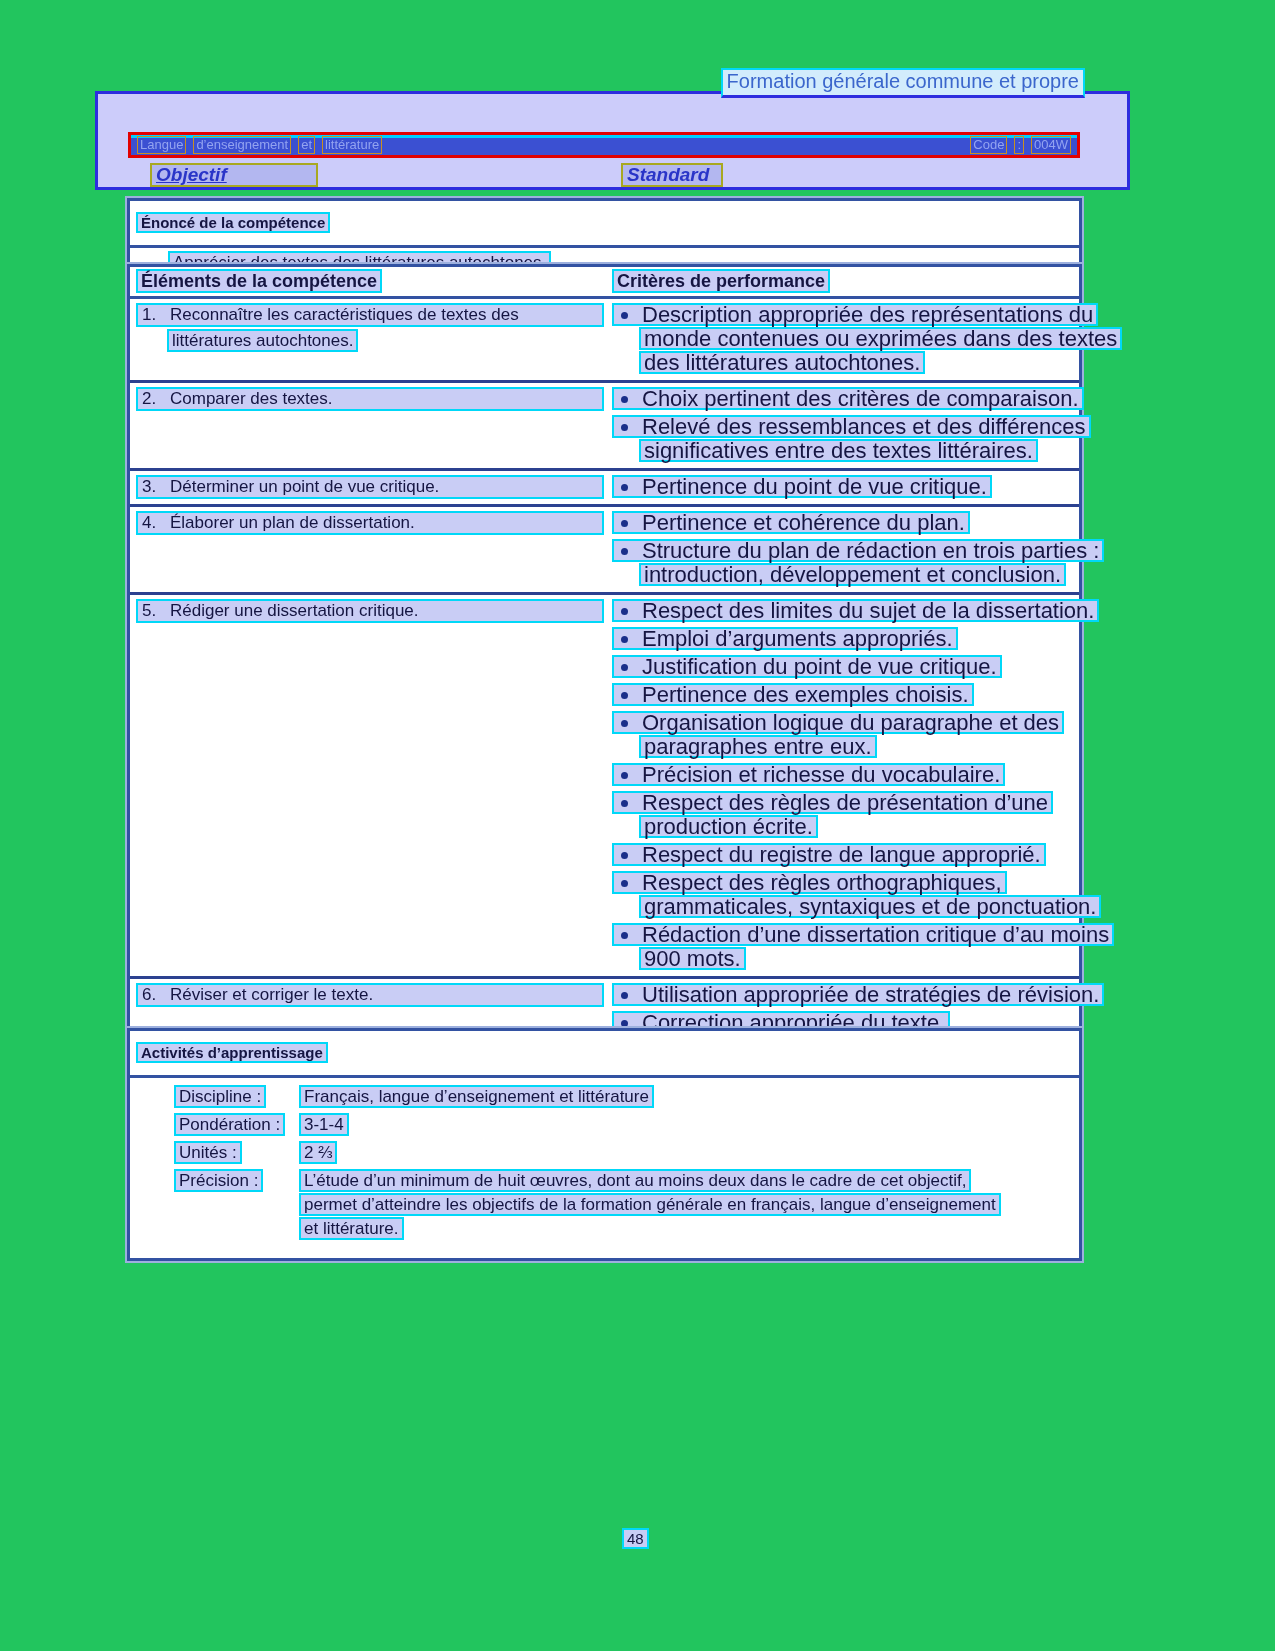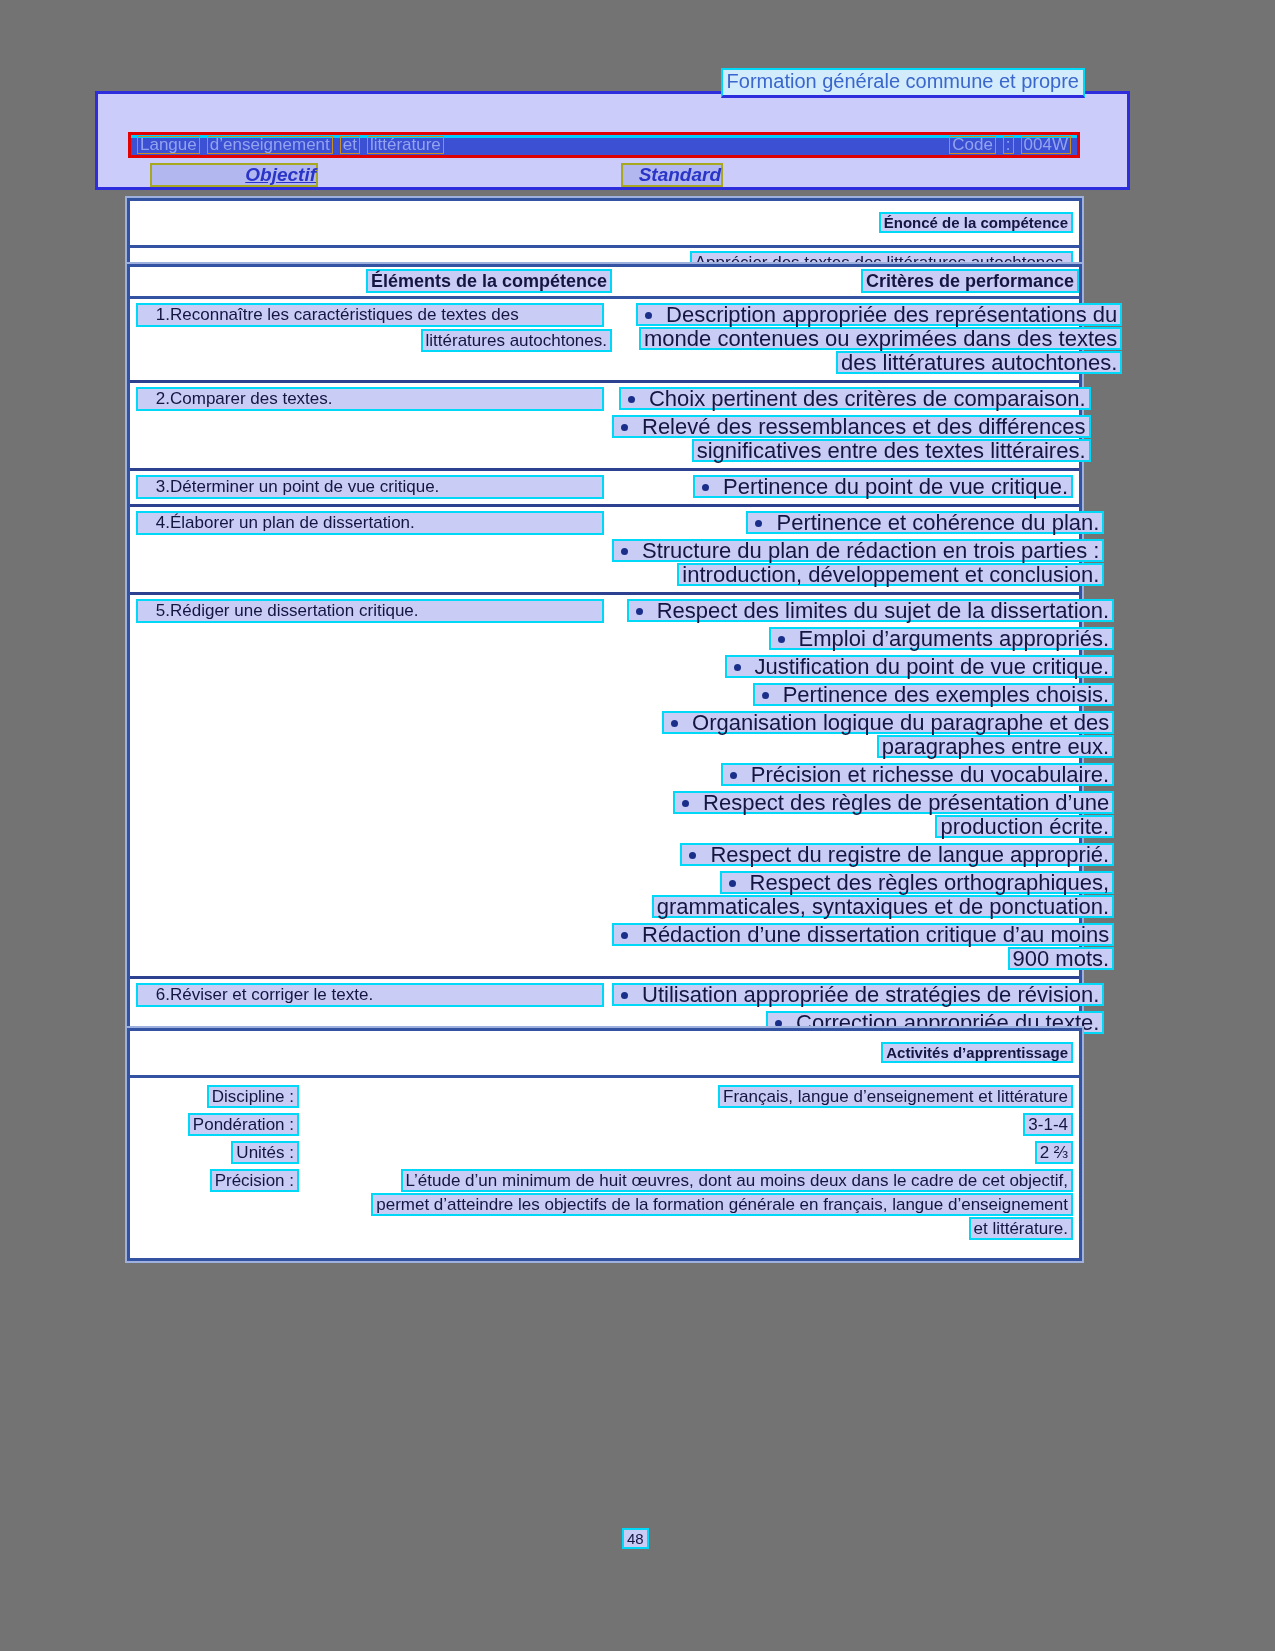--- a/index.html
+++ b/index.html
@@ -16,21 +16,21 @@
     --word-outline:#c89020;
     --obj-color:#2a35c8;
     --obj-band:#b3b7f0;
     --obj-border:#a8a820;
     --header-blue:#3b66cc;
     --bullet:#1a2f8a;
     --divider:#2c4190;
   }
   html,body{margin:0;padding:0;background:#ffffff;}
   body{font-family:"Liberation Sans", sans-serif;color:var(--navy-text);}
-  .page{position:relative;width:1275px;height:1651px;background:#737373;overflow:hidden;text-align:right;}
+  .page{position:relative;width:1275px;height:1651px;background:#22c55e;overflow:hidden;}
 
   .hl{
     background:var(--band-fill);
     border:2px solid var(--cyan);
     padding:0 3px;
     box-decoration-break:clone;
     -webkit-box-decoration-break:clone;
   }
   .inline-band{display:inline-block;line-height:19px;}
 
@@ -48,21 +48,21 @@
     background:var(--panel-fill);border:3px solid var(--panel-border);
     box-sizing:border-box;
   }
   .title-bar{
     position:absolute;left:30px;top:38px;width:952px;height:26px;
     background:var(--bar-fill);
     border:3px solid var(--bar-border);
     box-shadow:inset 0 3px 0 #00cfff;
     box-sizing:border-box;
     display:flex;align-items:center;justify-content:space-between;
-    padding:0 6px;font-size:17px;color:var(--bar-text);
+    padding:0 6px;font-size:13px;color:var(--bar-text);
   }
   .title-words,.code-words{display:flex;gap:7px;align-items:center;}
   .bar-word{border:1px solid var(--word-outline);padding:0 2px;line-height:16px;white-space:nowrap;}
 
   .obj-band,.std-band{
     position:absolute;top:69px;height:24px;box-sizing:border-box;
     background:var(--obj-band);border:2px solid var(--obj-border);
     font-style:italic;font-weight:bold;font-size:19px;color:var(--obj-color);
     line-height:20px;padding-left:4px;
   }

